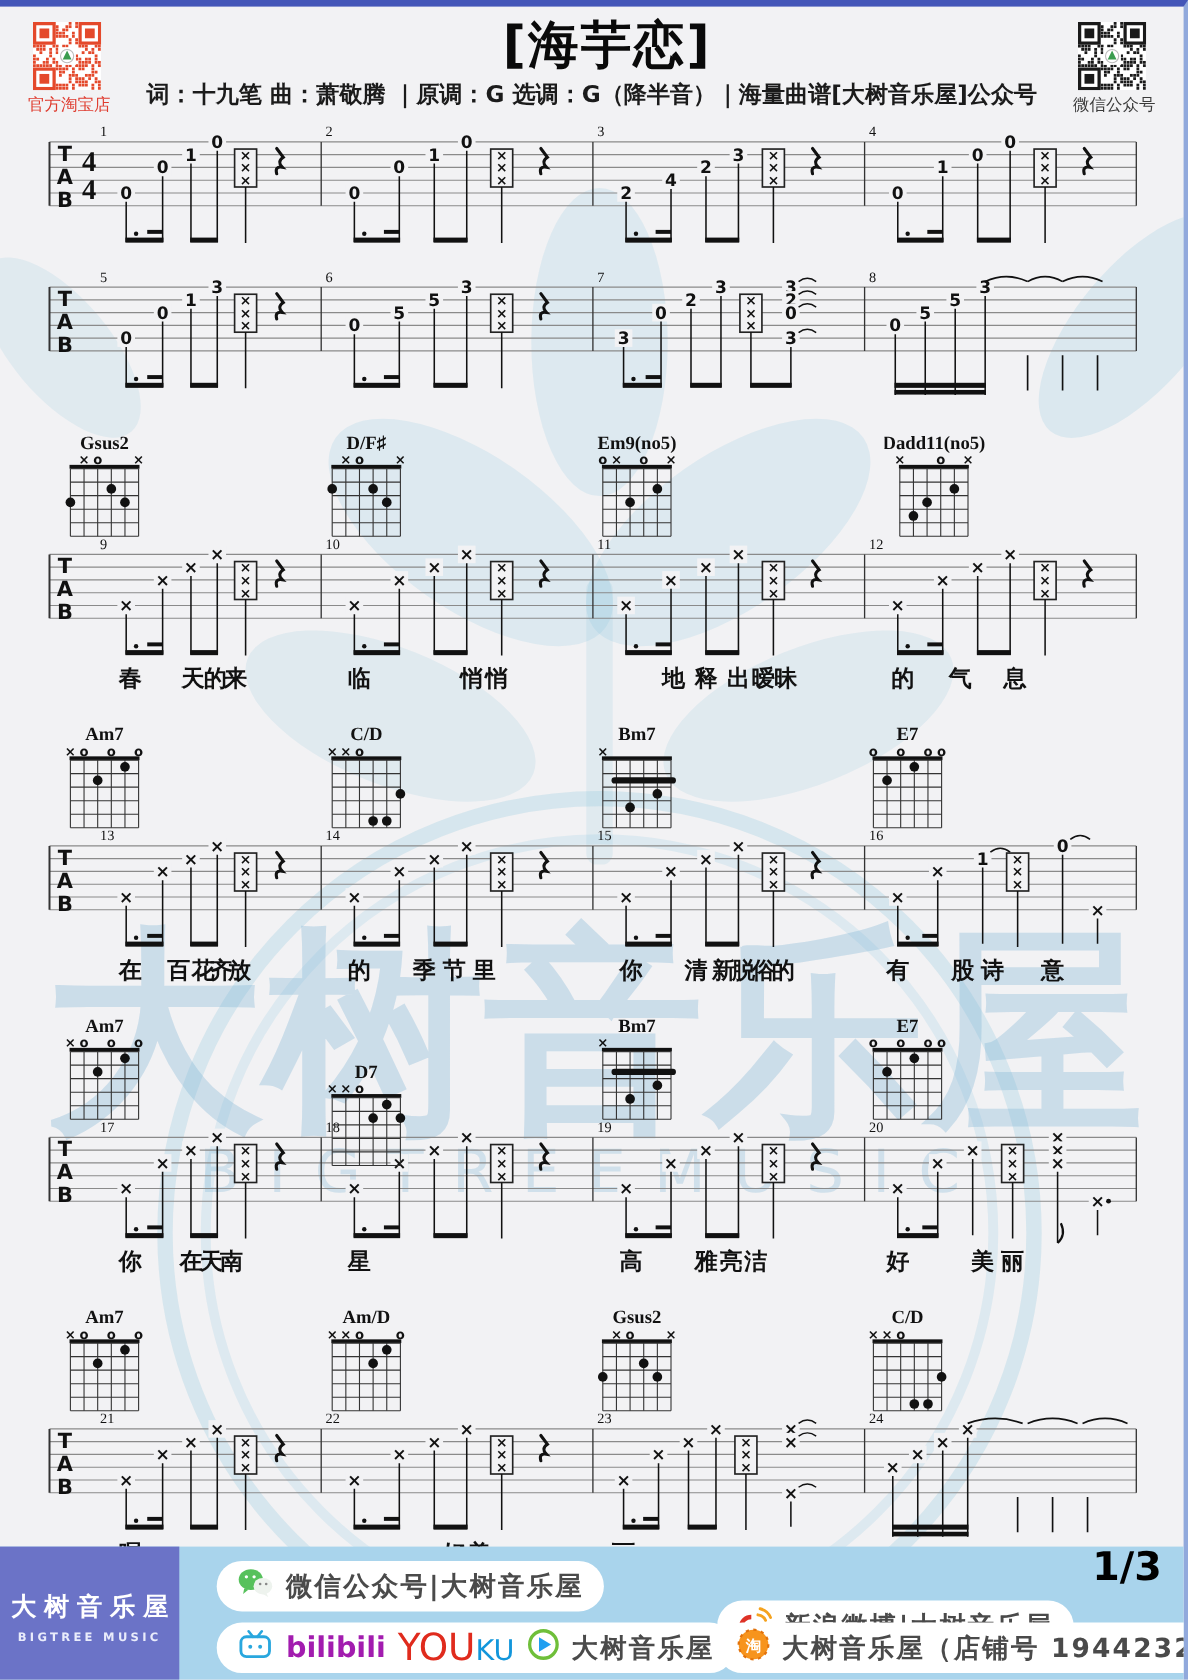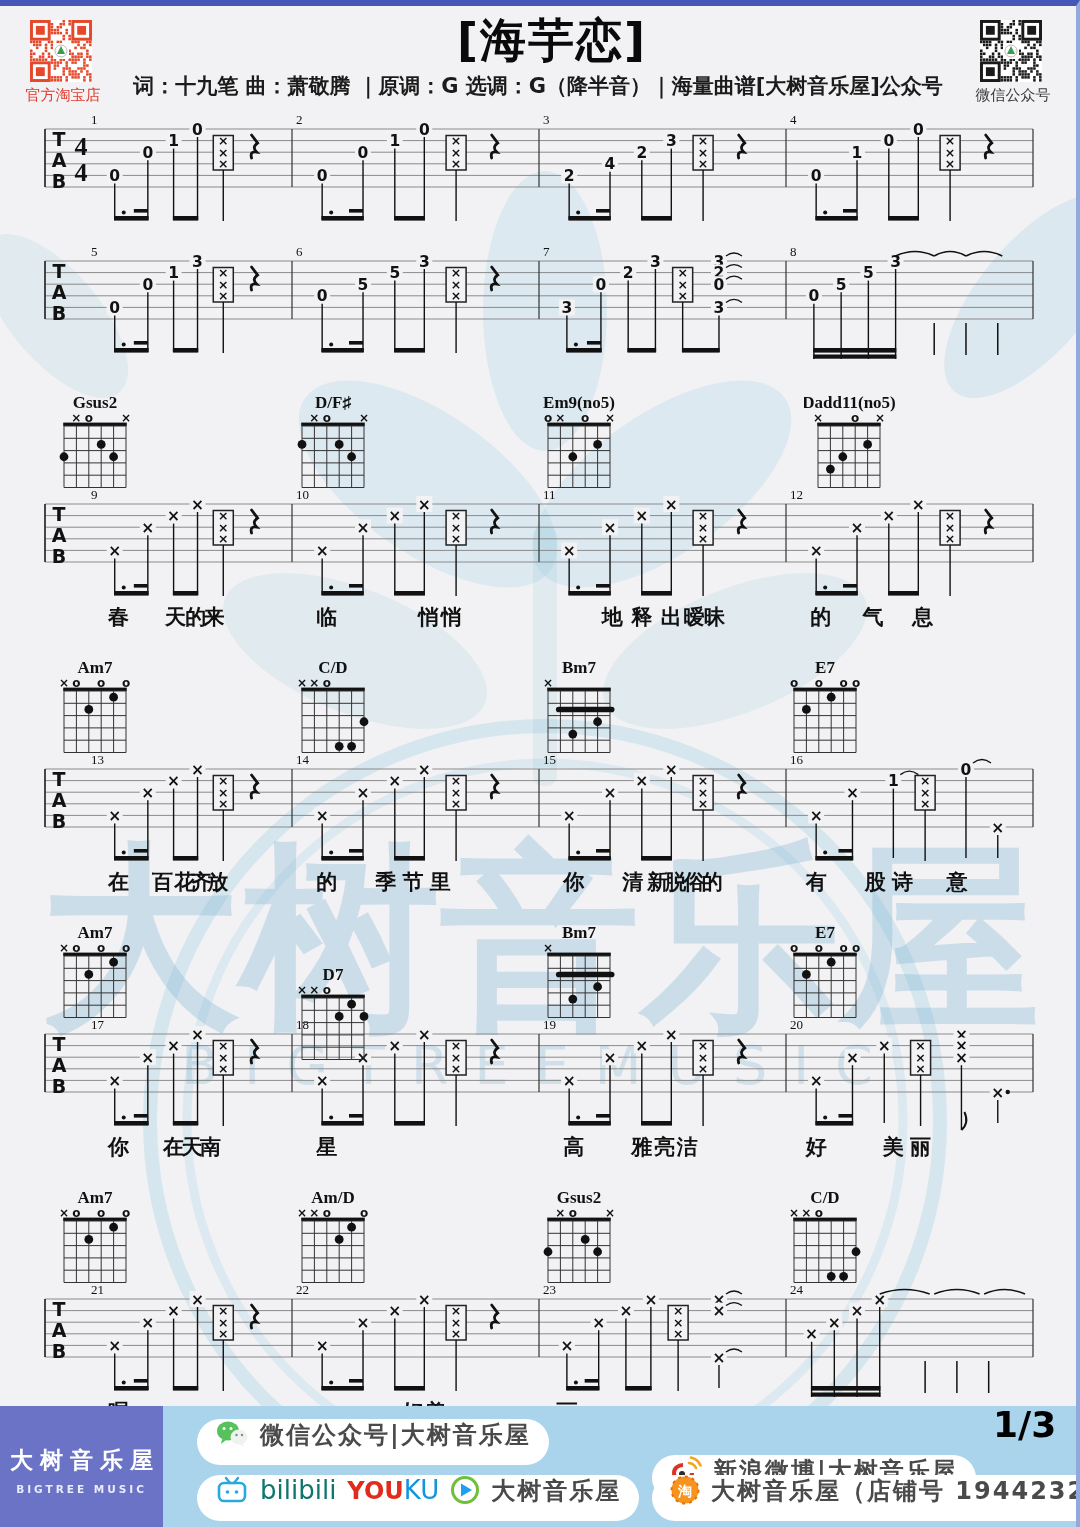--- a/index.html
+++ b/index.html
@@ -15,29 +15,29 @@
   .qr-caption.red{color:#df3b2e;}
   .qr-caption.dark{color:#3a3a3a;}
   .sys{left:35px;width:1000px;height:142px;}
   .chord-row{left:0;width:891px;height:100px;}
   .chord-block{position:absolute;top:0;width:92px;height:100px;}
   .footer{left:0;top:1400px;width:1080px;height:127px;background:#a9d4ec;z-index:2;}
   .brand{position:absolute;left:0;top:0;width:163px;height:127px;background:#6b73c7;color:#fff;
          display:flex;flex-direction:column;align-items:center;justify-content:center;}
   .brand-cn{font-size:23px;letter-spacing:7px;text-indent:7px;font-weight:bold;}
   .brand-en{font-size:10.5px;letter-spacing:3px;color:#e9ecfb;margin-top:7px;font-weight:bold;}
-  .pill{position:absolute;height:46px;background:#fff;border-radius:23px;display:flex;
+  .pill{position:absolute;height:46px;background:#fff;border-radius:23px;display:flex;align-items:center;
         padding:0 18px;gap:11px;font-size:24px;color:#4a4a4a;font-weight:600;white-space:nowrap;}
   .pill .cjk{letter-spacing:2px;}
   .p1{left:197px;top:13px;}
   .p2{left:652px;top:13px;margin-top:36px;}
   .p3{left:197px;top:69px;}
   .p4{left:652px;top:69px;}
-  .bili-word{color:#0f766e;font-weight:400;font-size:26px;letter-spacing:0;}
-  .youku-you{color:#e02b1d;font-weight:700;font-size:24px;}
+  .bili-word{color:#a21caf;font-weight:700;font-size:26px;letter-spacing:0;}
+  .youku-you{color:#e02b1d;font-weight:400;font-size:34px;}
   .youku-ku{color:#1296db;font-weight:400;font-size:26px;}
   .pagenum{left:993px;top:1398px;font-size:36px;font-weight:bold;color:#000;z-index:3;}
 </style>
 </head>
 <body>
 
 <div id="page">
 
   <svg class="abs wm" width="1080" height="1527" viewBox="0 0 1080 1527">
     <ellipse cx="545" cy="305" rx="62" ry="140" fill="rgba(130,195,220,0.18)"></ellipse>

